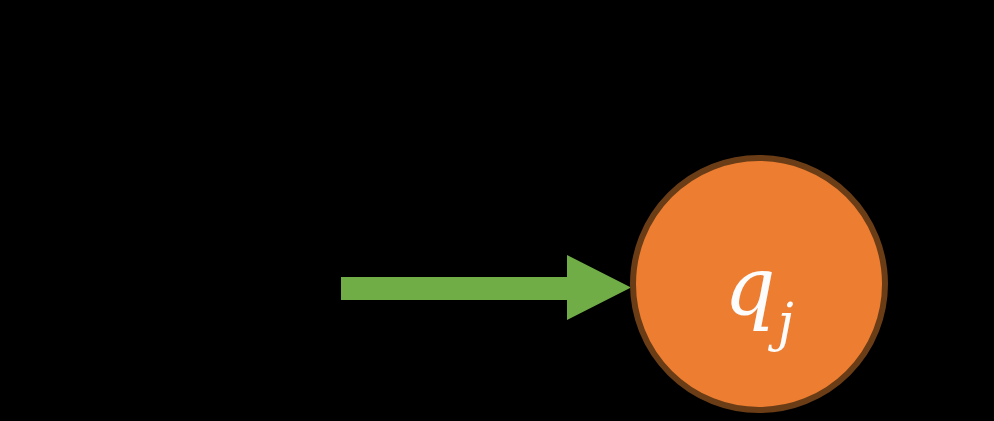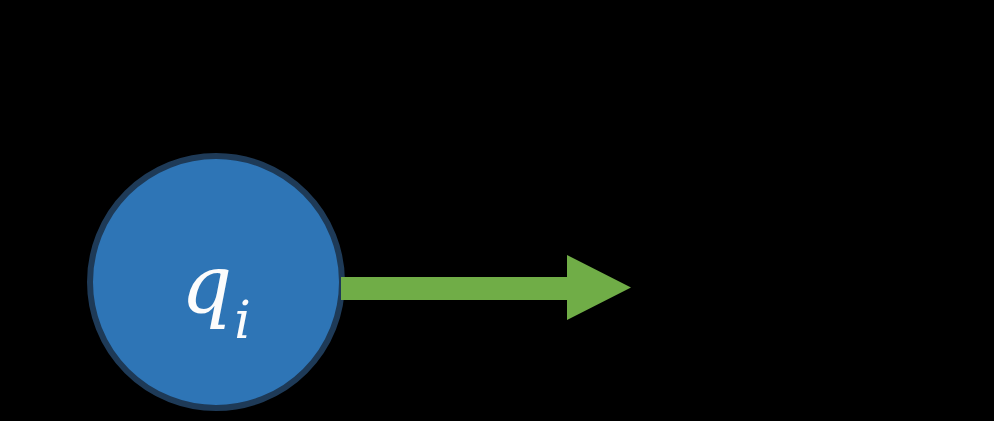--- a/index.html
+++ b/index.html
@@ -69,22 +69,22 @@
   }
   .transition-arrow polygon {
     fill: var(--arrow);
   }
 </style>
 </head>
 <body>
 
 <div class="canvas">
 
-  <div class="state-node node-qi">
-    <span class="node-label"><span>q</span><span class="sub">i</span></span>
-  </div>
 
   <svg class="transition-arrow" viewBox="0 0 292 70" preserveAspectRatio="none" aria-hidden="true">
     <polygon points="0,25 226,25 226,3 290,35.5 226,68 226,48 0,48"></polygon>
   </svg>
 
+  <div class="state-node node-qj">
+    <span class="node-label"><span>q</span><span class="sub">j</span></span>
+  </div>
 
 </div>
 
 </body></html>

